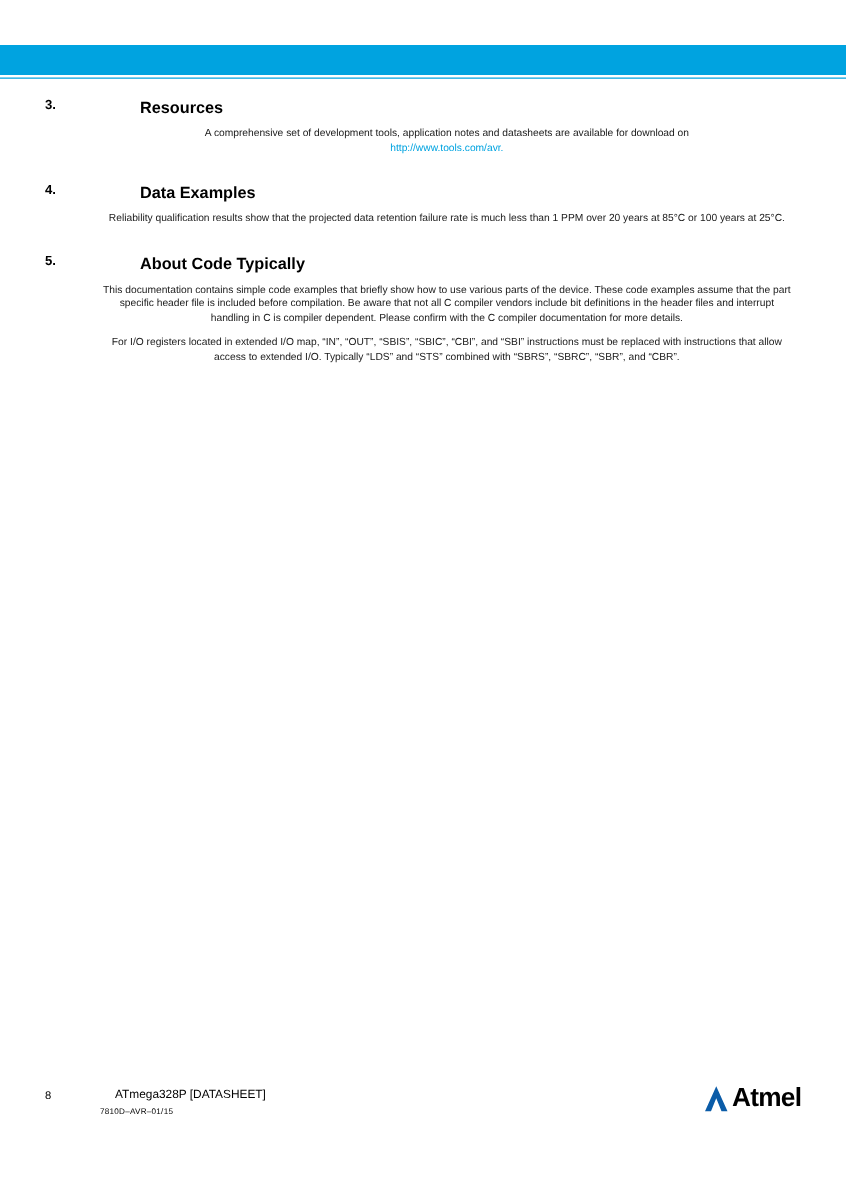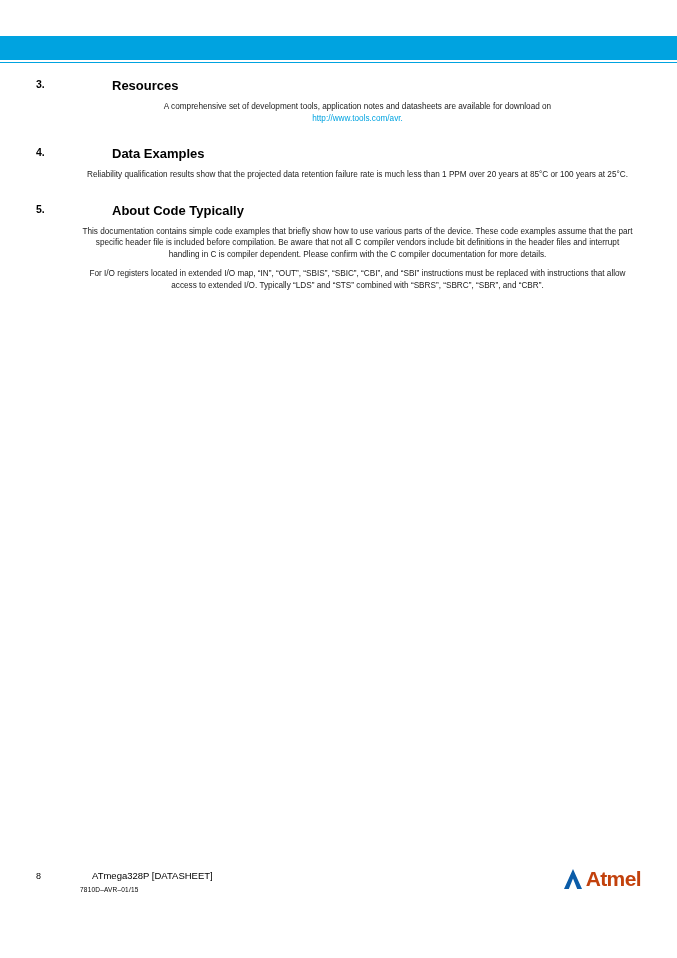--- a/index.html
+++ b/index.html
@@ -126,21 +126,21 @@
     height: 26px;
   }
   .logo-mark {
     width: 20px;
     height: 22px;
     margin-right: 3px;
   }
   .logo-text {
     font-size: 21px;
     font-weight: bold;
-    color: #c2410c;
+    color: #000000;
     letter-spacing: -0.6px;
     line-height: 22px;
   }
 </style>
 </head>
 <body>
 
 <div class="page">
 
   <div class="top-banner"></div>

